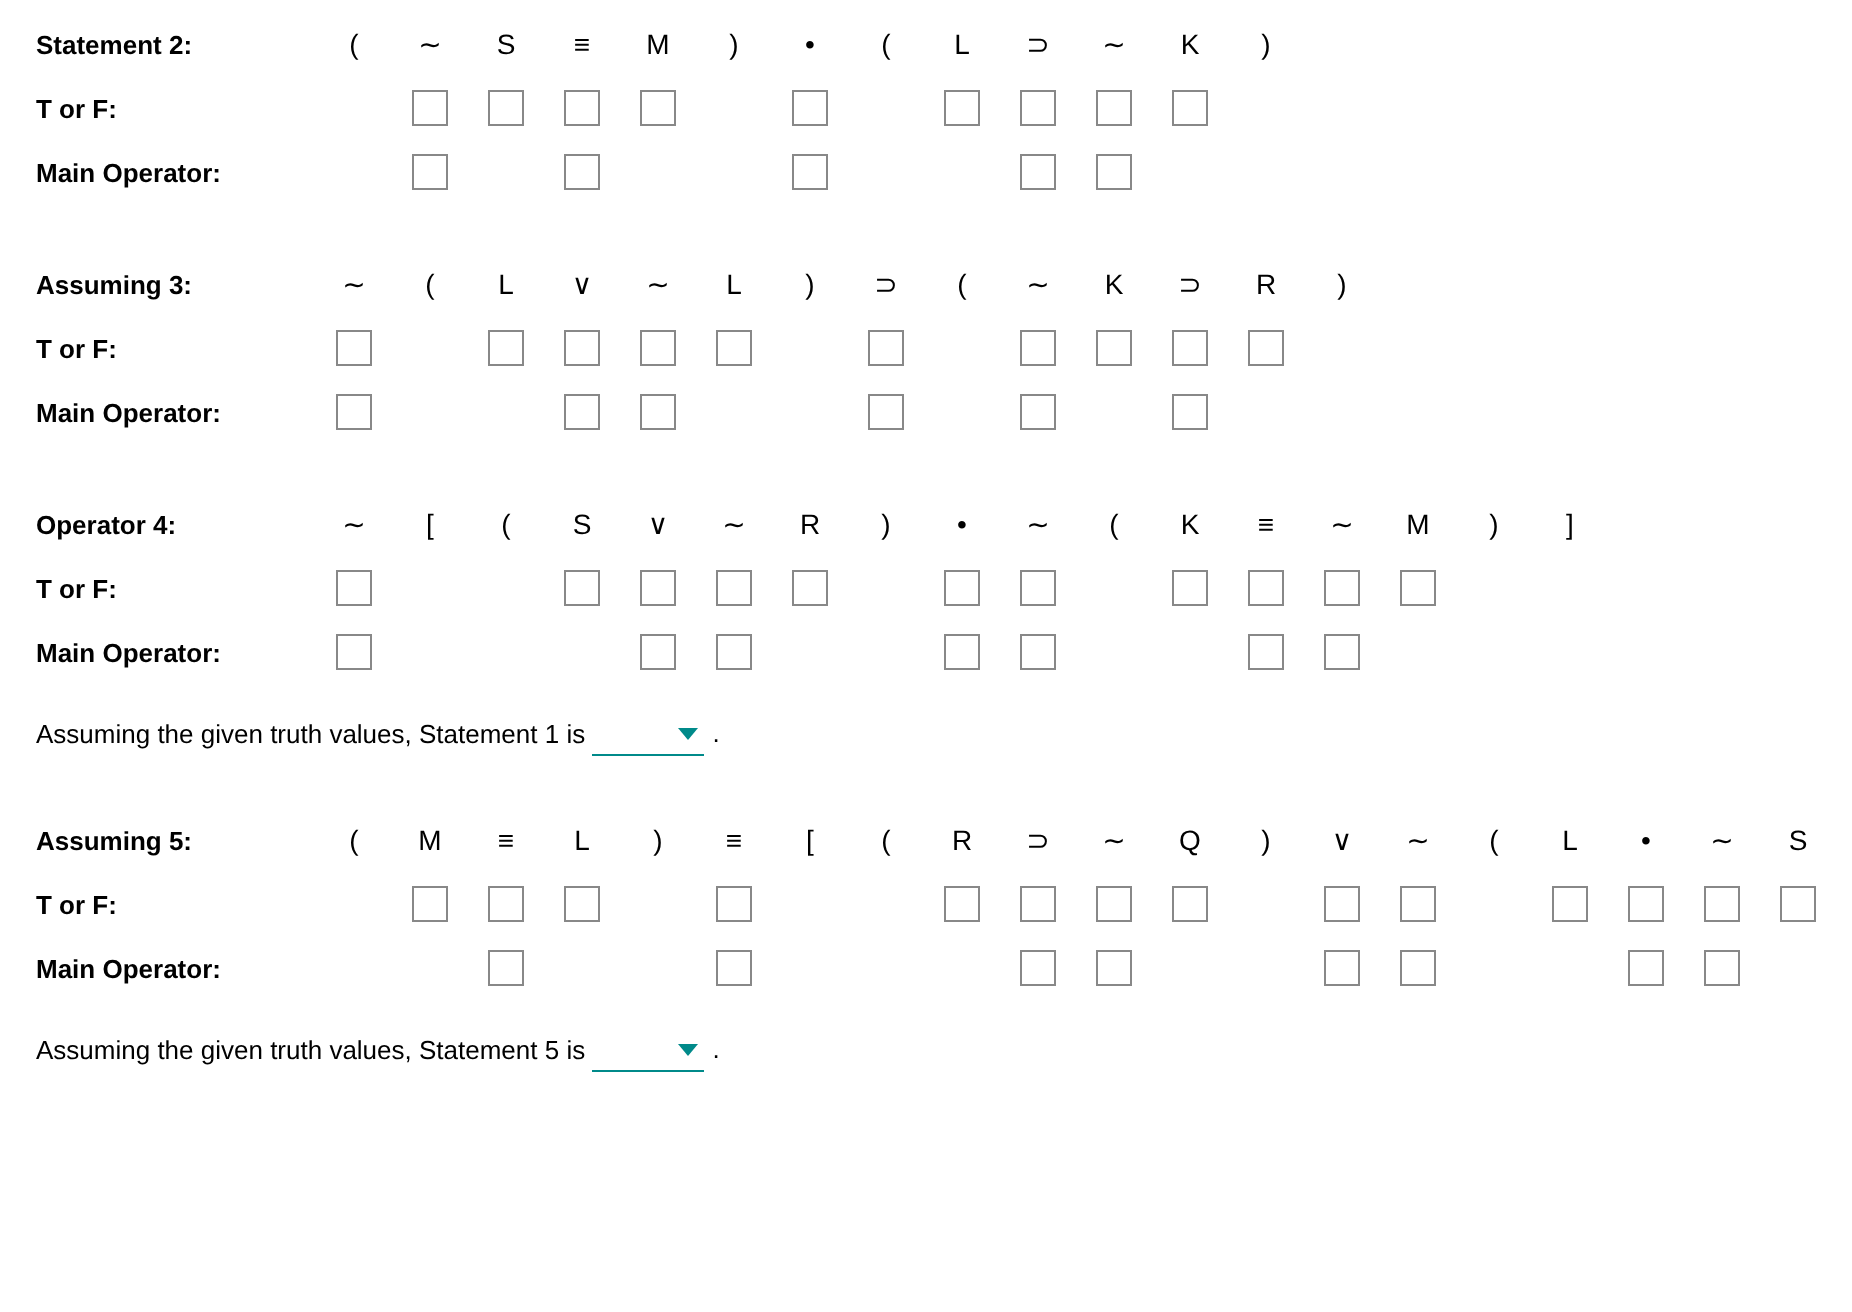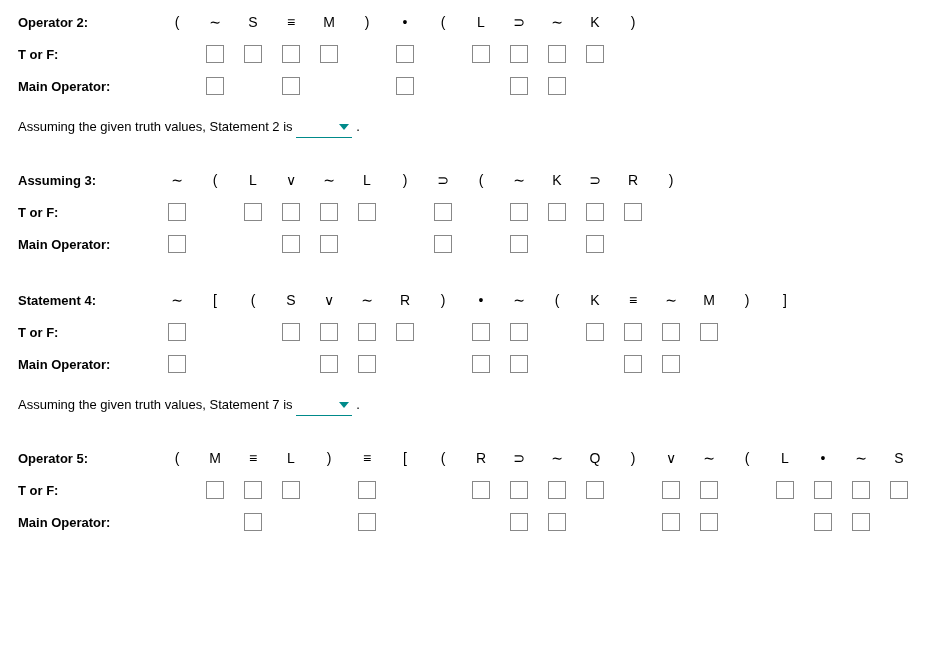--- a/index.html
+++ b/index.html
@@ -81,21 +81,21 @@
     margin-top: 18px;
   }
   .assume .period { margin-left: 4px; }
 </style>
 </head>
 <body>
 
 <div id="root">
     <div class="block">
       <div class="row">
-        <div class="label-cell">Operator 2:</div>
+        <div class="label-cell">Statement 2:</div>
         <div class="cells">
           <div class="cell"><span class="symbol">(</span></div>
           <div class="cell"><span class="symbol">∼</span></div>
           <div class="cell"><span class="symbol">S</span></div>
           <div class="cell"><span class="symbol">≡</span></div>
           <div class="cell"><span class="symbol">M</span></div>
           <div class="cell"><span class="symbol">)</span></div>
           <div class="cell"><span class="symbol">•</span></div>
           <div class="cell"><span class="symbol">(</span></div>
           <div class="cell"><span class="symbol">L</span></div>
@@ -134,21 +134,20 @@
           <div class="cell"></div>
           <div class="cell"><span class="box"></span></div>
           <div class="cell"></div>
           <div class="cell"></div>
           <div class="cell"><span class="box"></span></div>
           <div class="cell"><span class="box"></span></div>
           <div class="cell"></div>
           <div class="cell"></div>
         </div>
       </div>
-      <div class="assume"><span>Assuming the given truth values, Statement 2 is </span><span class="dd-wrap"><select class="dropdown"><option value=""></option></select></span><span class="period">.</span></div>
     </div>
     <div class="block">
       <div class="row">
         <div class="label-cell">Assuming 3:</div>
         <div class="cells">
           <div class="cell"><span class="symbol">∼</span></div>
           <div class="cell"><span class="symbol">(</span></div>
           <div class="cell"><span class="symbol">L</span></div>
           <div class="cell"><span class="symbol">∨</span></div>
           <div class="cell"><span class="symbol">∼</span></div>
@@ -197,21 +196,21 @@
           <div class="cell"><span class="box"></span></div>
           <div class="cell"></div>
           <div class="cell"><span class="box"></span></div>
           <div class="cell"></div>
           <div class="cell"></div>
         </div>
       </div>
     </div>
     <div class="block">
       <div class="row">
-        <div class="label-cell">Statement 4:</div>
+        <div class="label-cell">Operator 4:</div>
         <div class="cells">
           <div class="cell"><span class="symbol">∼</span></div>
           <div class="cell"><span class="symbol">[</span></div>
           <div class="cell"><span class="symbol">(</span></div>
           <div class="cell"><span class="symbol">S</span></div>
           <div class="cell"><span class="symbol">∨</span></div>
           <div class="cell"><span class="symbol">∼</span></div>
           <div class="cell"><span class="symbol">R</span></div>
           <div class="cell"><span class="symbol">)</span></div>
           <div class="cell"><span class="symbol">•</span></div>
@@ -262,25 +261,25 @@
           <div class="cell"><span class="box"></span></div>
           <div class="cell"></div>
           <div class="cell"></div>
           <div class="cell"><span class="box"></span></div>
           <div class="cell"><span class="box"></span></div>
           <div class="cell"></div>
           <div class="cell"></div>
           <div class="cell"></div>
         </div>
       </div>
-      <div class="assume"><span>Assuming the given truth values, Statement 7 is </span><span class="dd-wrap"><select class="dropdown"><option value=""></option></select></span><span class="period">.</span></div>
+      <div class="assume"><span>Assuming the given truth values, Statement 1 is </span><span class="dd-wrap"><select class="dropdown"><option value=""></option></select></span><span class="period">.</span></div>
     </div>
     <div class="block">
       <div class="row">
-        <div class="label-cell">Operator 5:</div>
+        <div class="label-cell">Assuming 5:</div>
         <div class="cells">
           <div class="cell"><span class="symbol">(</span></div>
           <div class="cell"><span class="symbol">M</span></div>
           <div class="cell"><span class="symbol">≡</span></div>
           <div class="cell"><span class="symbol">L</span></div>
           <div class="cell"><span class="symbol">)</span></div>
           <div class="cell"><span class="symbol">≡</span></div>
           <div class="cell"><span class="symbol">[</span></div>
           <div class="cell"><span class="symbol">(</span></div>
           <div class="cell"><span class="symbol">R</span></div>
@@ -345,14 +344,15 @@
           <div class="cell"><span class="box"></span></div>
           <div class="cell"></div>
           <div class="cell"></div>
           <div class="cell"><span class="box"></span></div>
           <div class="cell"><span class="box"></span></div>
           <div class="cell"></div>
           <div class="cell"></div>
           <div class="cell"></div>
         </div>
       </div>
+      <div class="assume"><span>Assuming the given truth values, Statement 5 is </span><span class="dd-wrap"><select class="dropdown"><option value=""></option></select></span><span class="period">.</span></div>
     </div>
   </div>
 
 </body></html>

